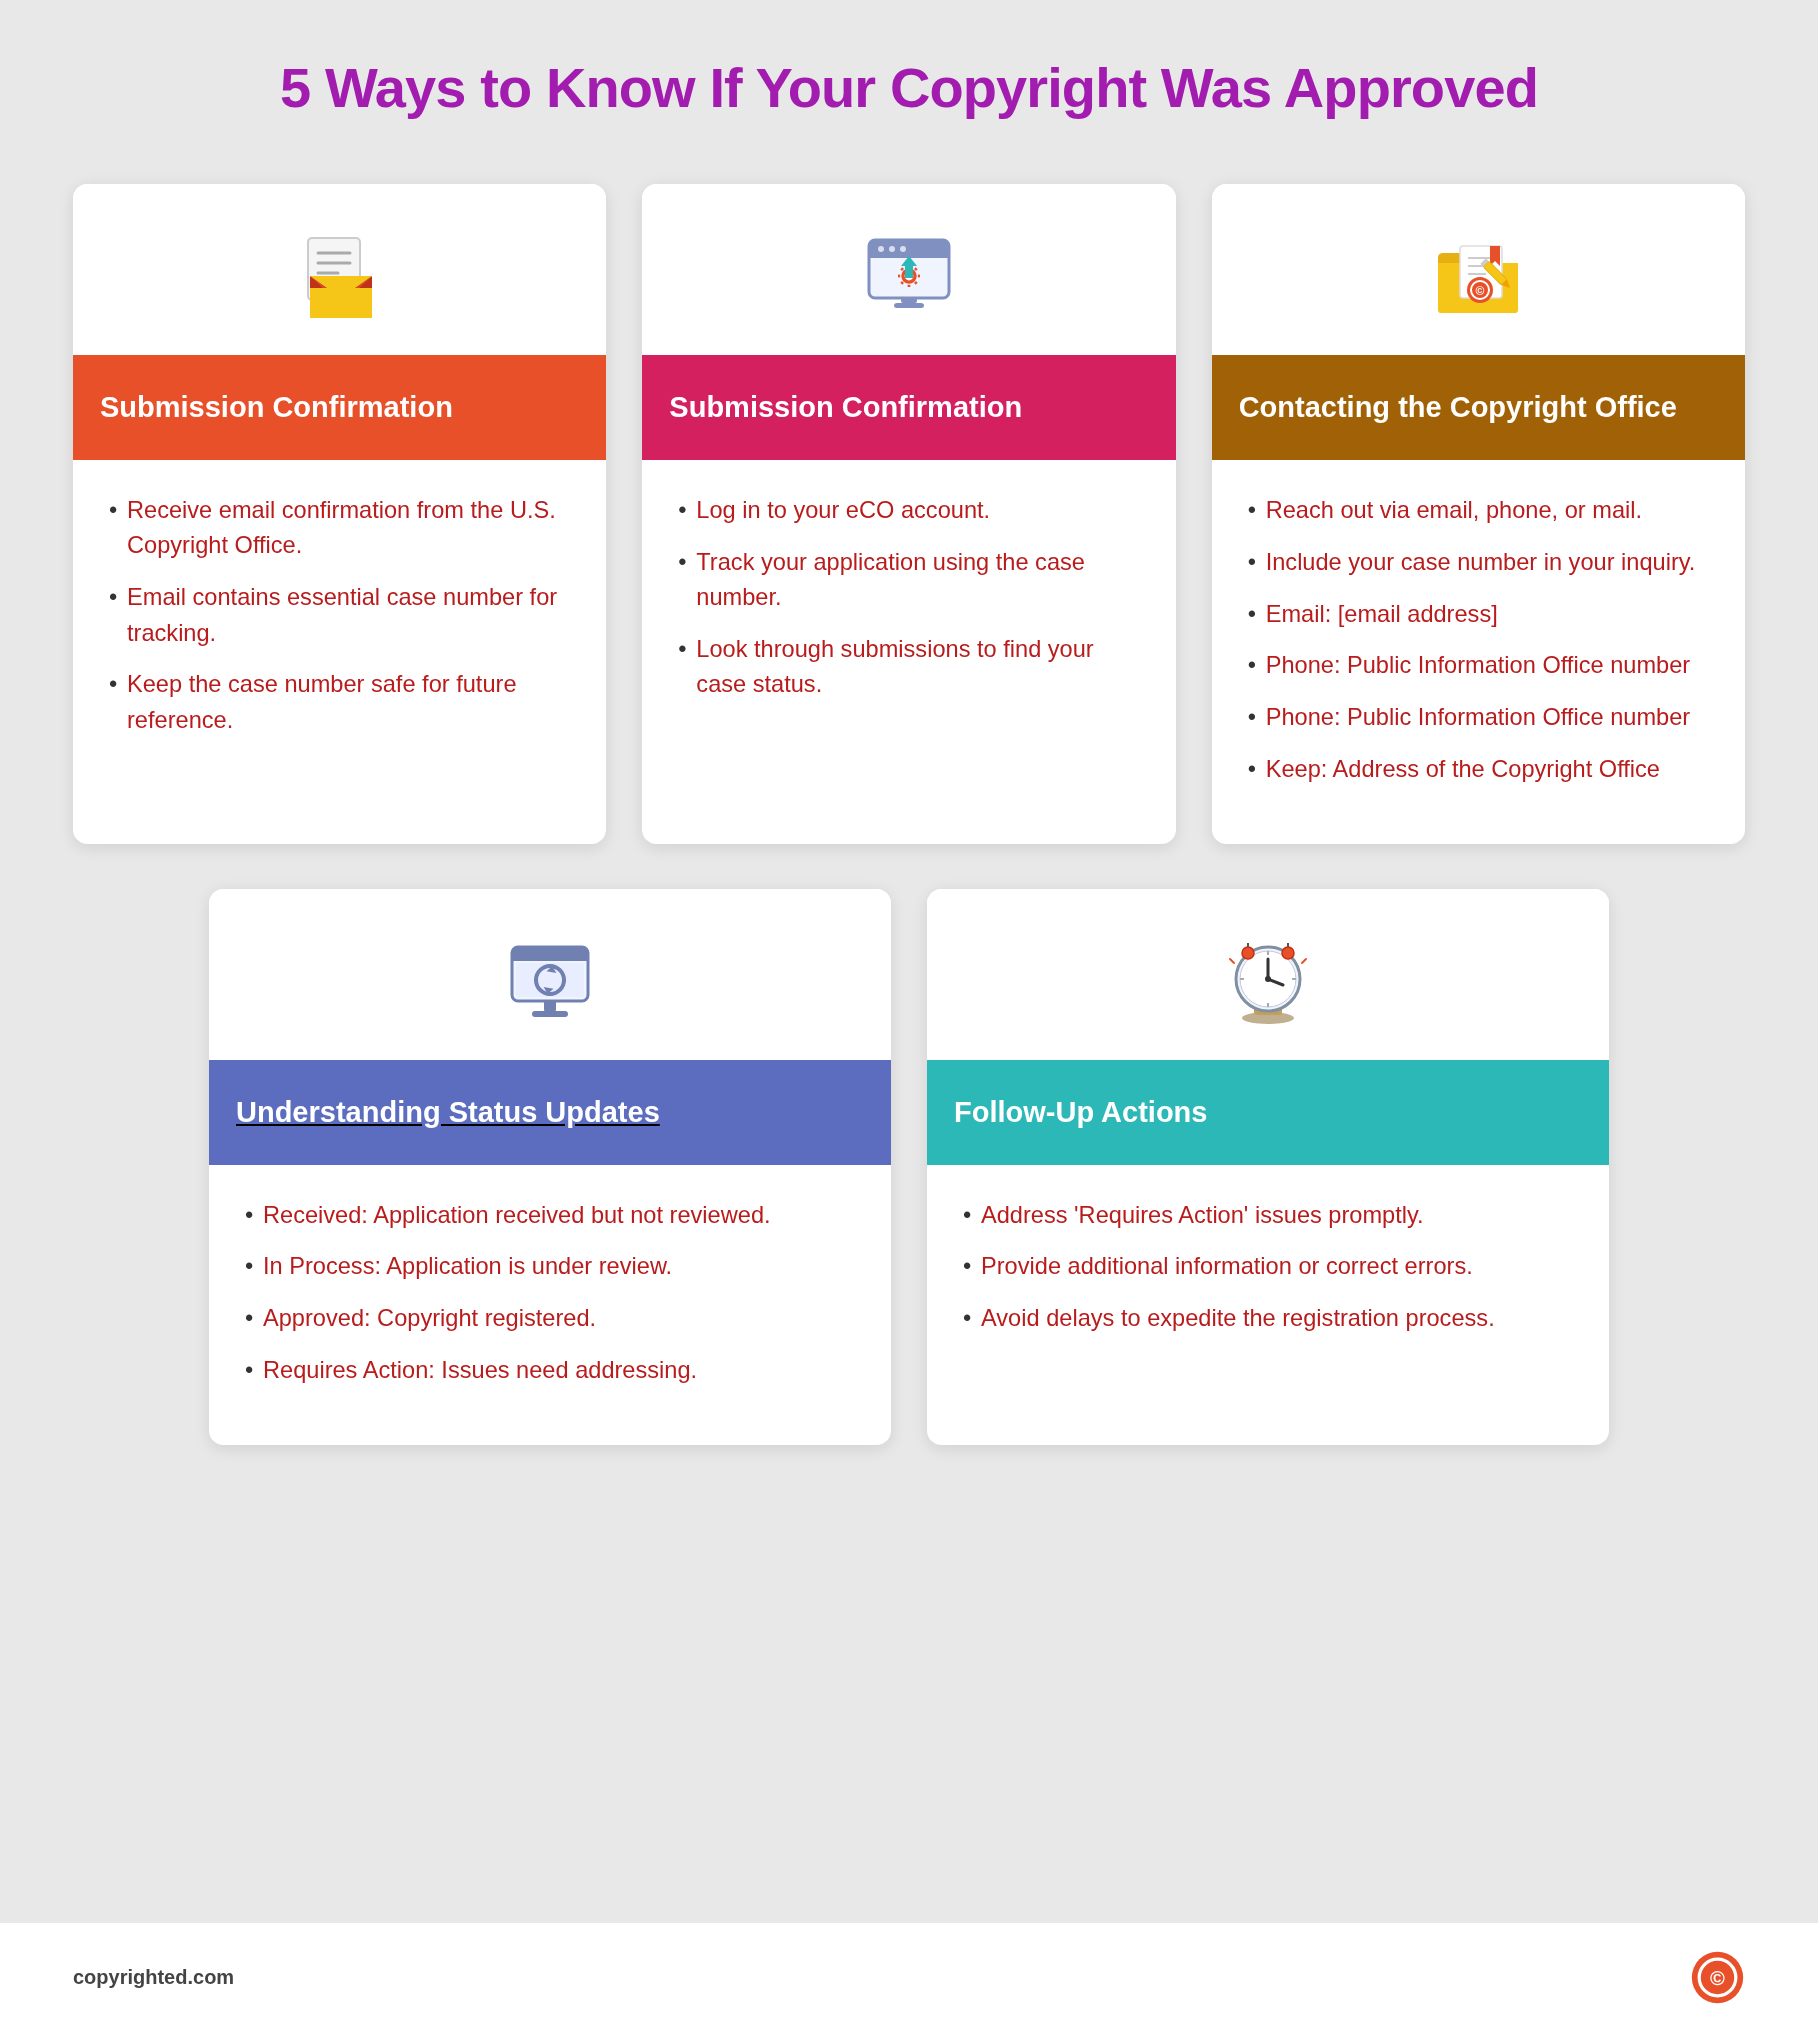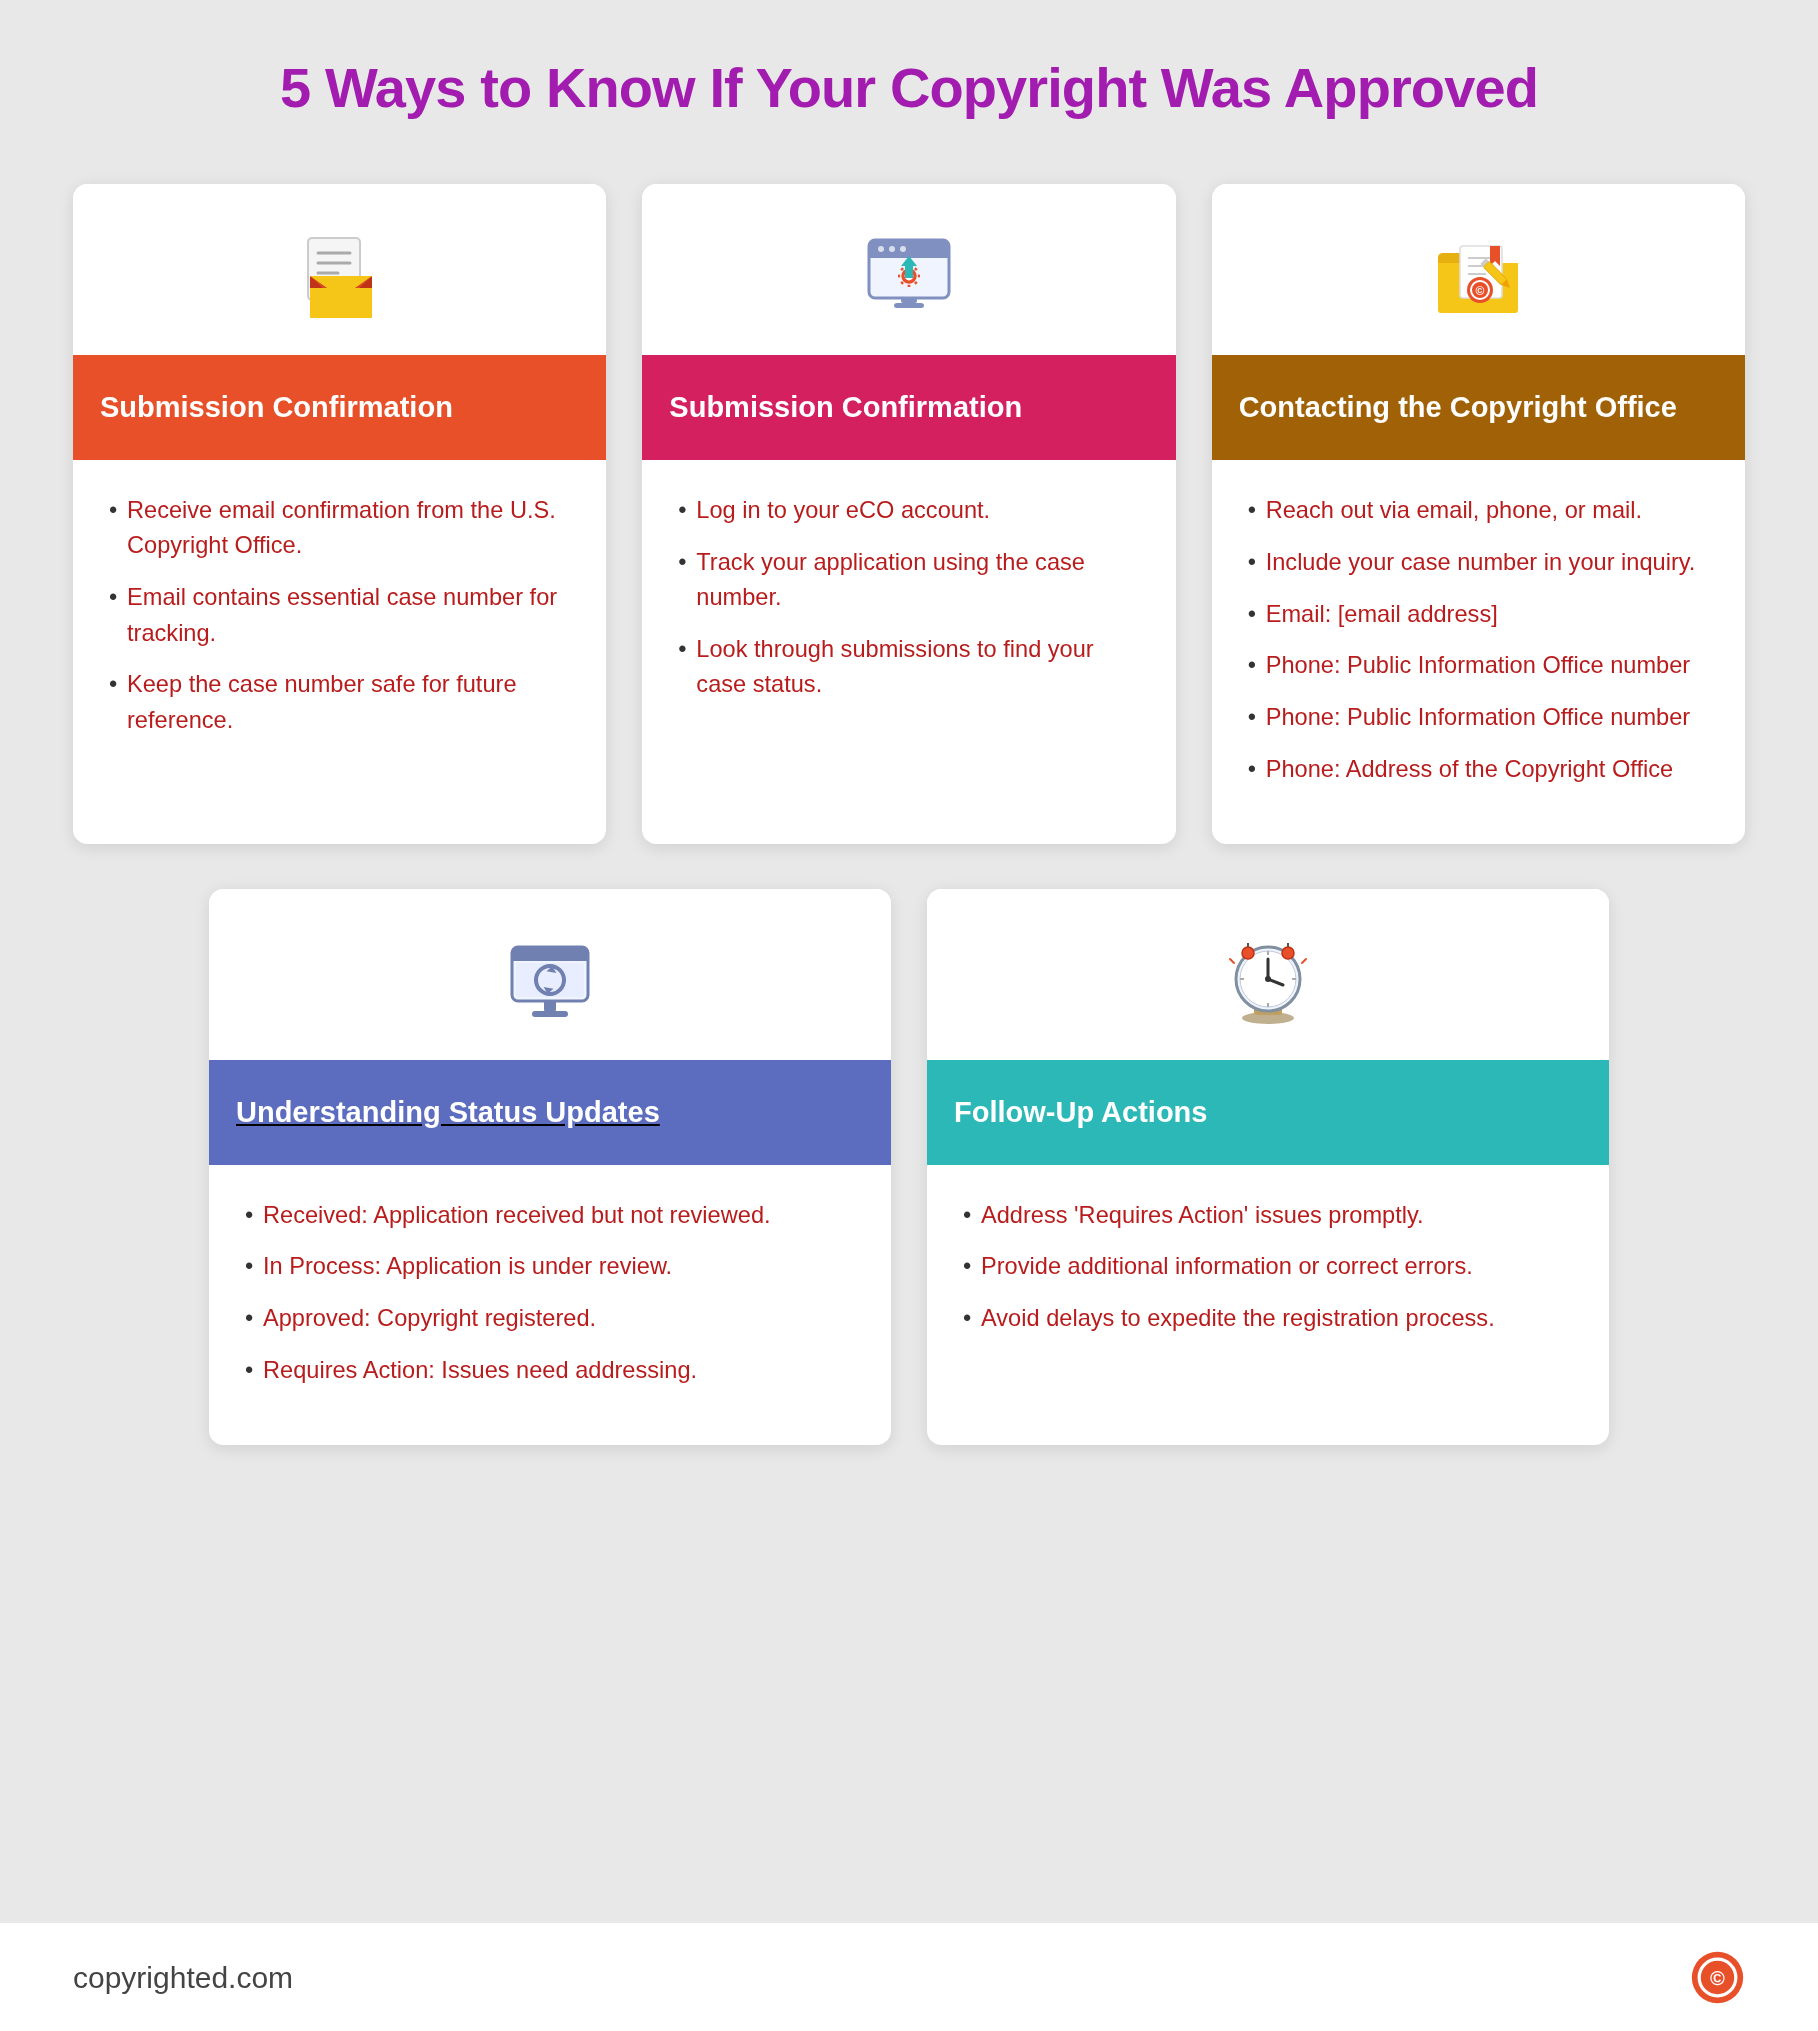--- a/index.html
+++ b/index.html
@@ -132,22 +132,23 @@
       background: #fff;
       display: flex;
       flex-direction: row;
       align-items: center;
       justify-content: space-between;
       padding: 27px 73px;
       margin-top: auto;
     }
 
     .footer-domain {
-      font-size: 30px;
+      font-size: 20px;
       color: #444;
+      font-weight: bold;
     }
 
     .footer-logo {
       width: 55px;
       height: 55px;
     }
 
     
   </style>
 </head>
@@ -266,21 +267,21 @@
       <div class="card-header purple">
         <span class="card-header-text">Contacting the Copyright Office</span>
       </div>
       <div class="card-body">
         <ul>
           <li>Reach out via email, phone, or mail.</li>
           <li>Include your case number in your inquiry.</li>
           <li>Email: [email address]</li>
           <li>Phone: Public Information Office number</li>
           <li>Phone: Public Information Office number</li>
-          <li>Phone: Address of the Copyright Office</li>
+          <li>Keep: Address of the Copyright Office</li>
         </ul>
       </div>
     </div>
 
   </div>
 
   <div class="bottom-row">
 
     <div class="card">
       <div class="card-icon-area">

